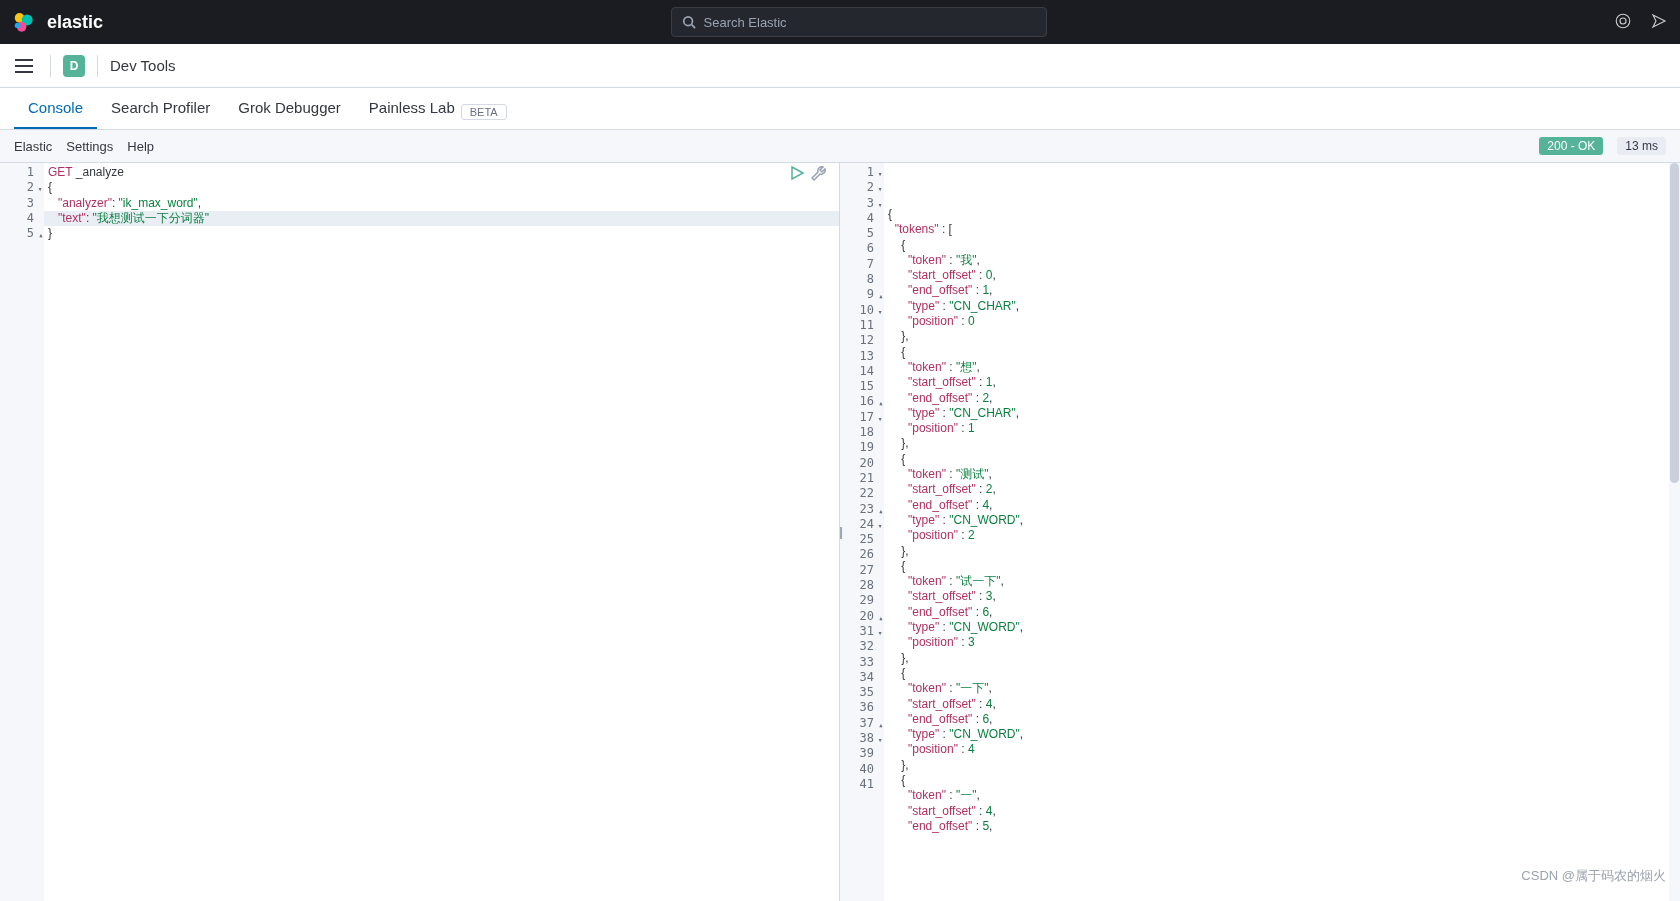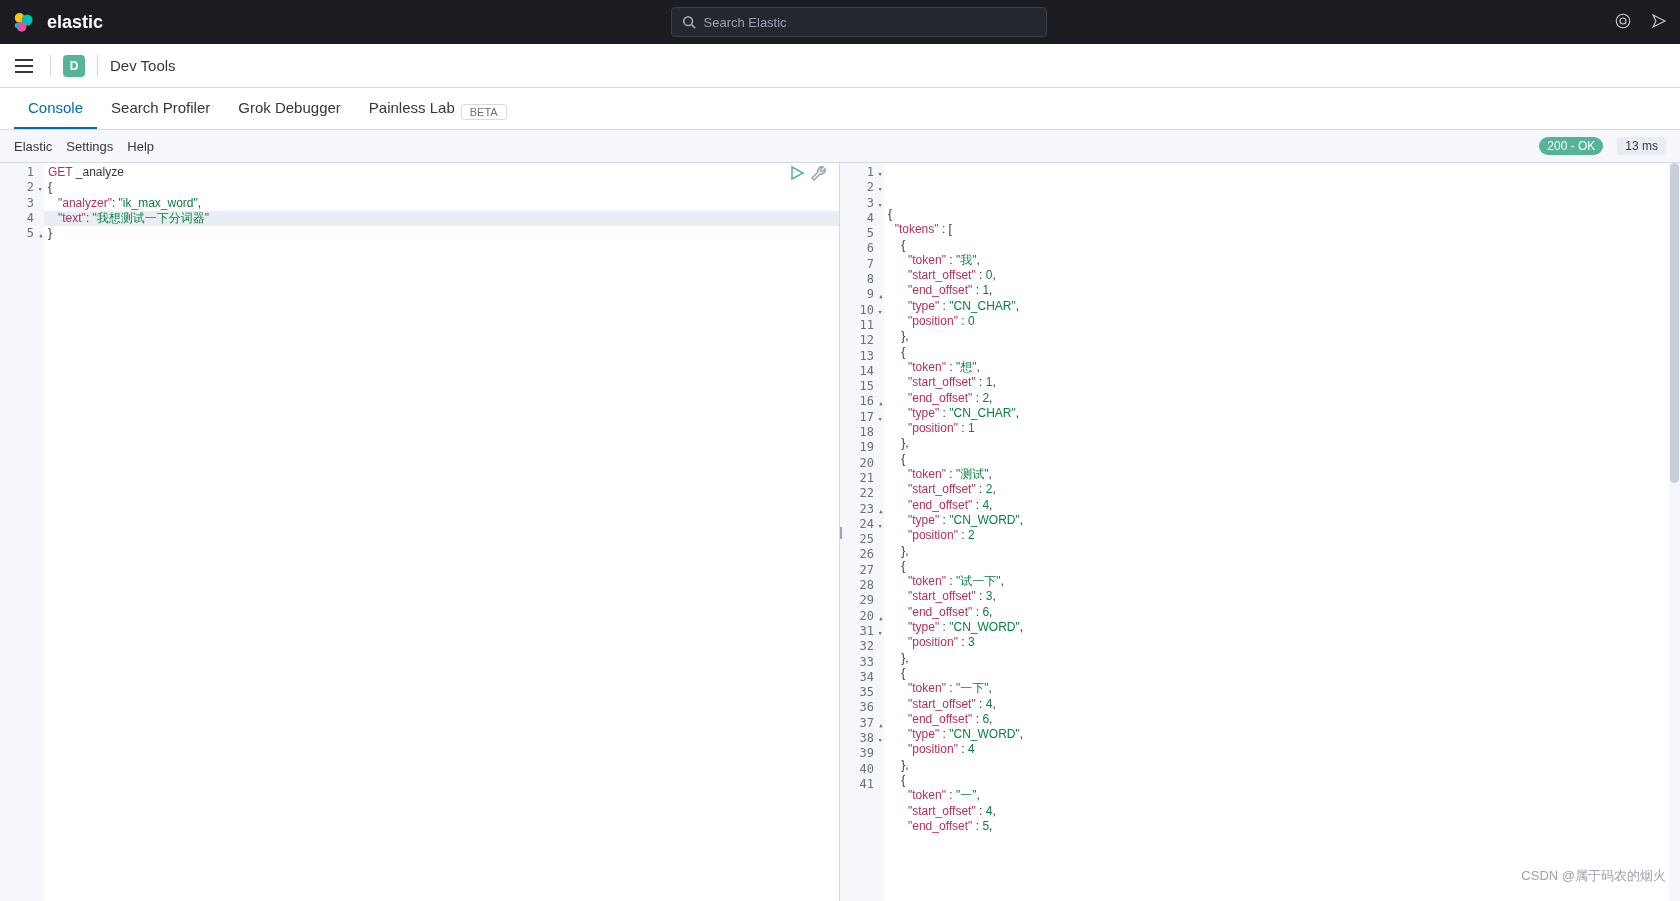--- a/index.html
+++ b/index.html
@@ -20,21 +20,21 @@
 .vdiv { width:1px; height:22px; background:#d3dae6; }
 
 .tabs-bar { height: 42px; border-bottom: 1px solid #d3dae6; display: flex; align-items: stretch; padding: 0 14px; gap: 0; }
 .tab { display:flex; align-items:center; padding: 0 14px; font-size: 15px; color: #343741; cursor:pointer; border-bottom: 2px solid transparent; }
 .tab.active { color: #006bb4; border-bottom-color: #006bb4; }
 .beta-badge { font-size: 11px; padding: 1px 8px; border: 1px solid #d3dae6; border-radius: 3px; margin-left: 6px; color:#69707d;margin-top:8px; }
 
 .toolbar2 { height: 33px; background: #f5f7fa; border-bottom: 1px solid #d3dae6; display:flex; align-items:center; padding: 0 14px; gap: 14px; font-size: 13px; }
 .toolbar2 .tool-link { color:#343741; cursor:pointer; }
 .toolbar2 .spacer { flex:1; }
-.status-badge { background: #54b399; color:#fff; font-size:12px; padding: 2px 8px; border-radius: 9px; }
+.status-badge { background: #54b399; color:#fff; font-size:12px; padding: 2px 8px; border-radius: 3px; }
 .time-badge { background: #e9edf3; color:#343741; font-size:12px; padding: 2px 8px; border-radius: 3px; }
 
 .editor-area { display:flex; height: calc(901px - 44px - 44px - 42px - 33px); position:relative; }
 .pane { width: 50%; display:flex; overflow:hidden; }
 .pane.left { border-right: 1px solid #d3dae6; position:relative; }
 .gutter { width: 44px; background:#f5f7fa; text-align:right; font-family: Monaco, Menlo, Consolas, monospace; font-size: 12px; color:#69707d; padding-top:2px; user-select:none; }
 .gutter div { height: 15.3px; line-height:15.3px; padding-right: 10px; position:relative; }
 .gutter .fold::after { content:"▸"; position:absolute; right:1px; font-size:8px; top:2px; transform: rotate(90deg); }
 .gutter .foldu::after { content:"▸"; position:absolute; right:1px; font-size:8px; top:2px; transform: rotate(-90deg); }
 .code { flex:1; font-family: Liberation Sans, sans-serif; font-size: 12px; padding-top:2px; white-space:pre; }

